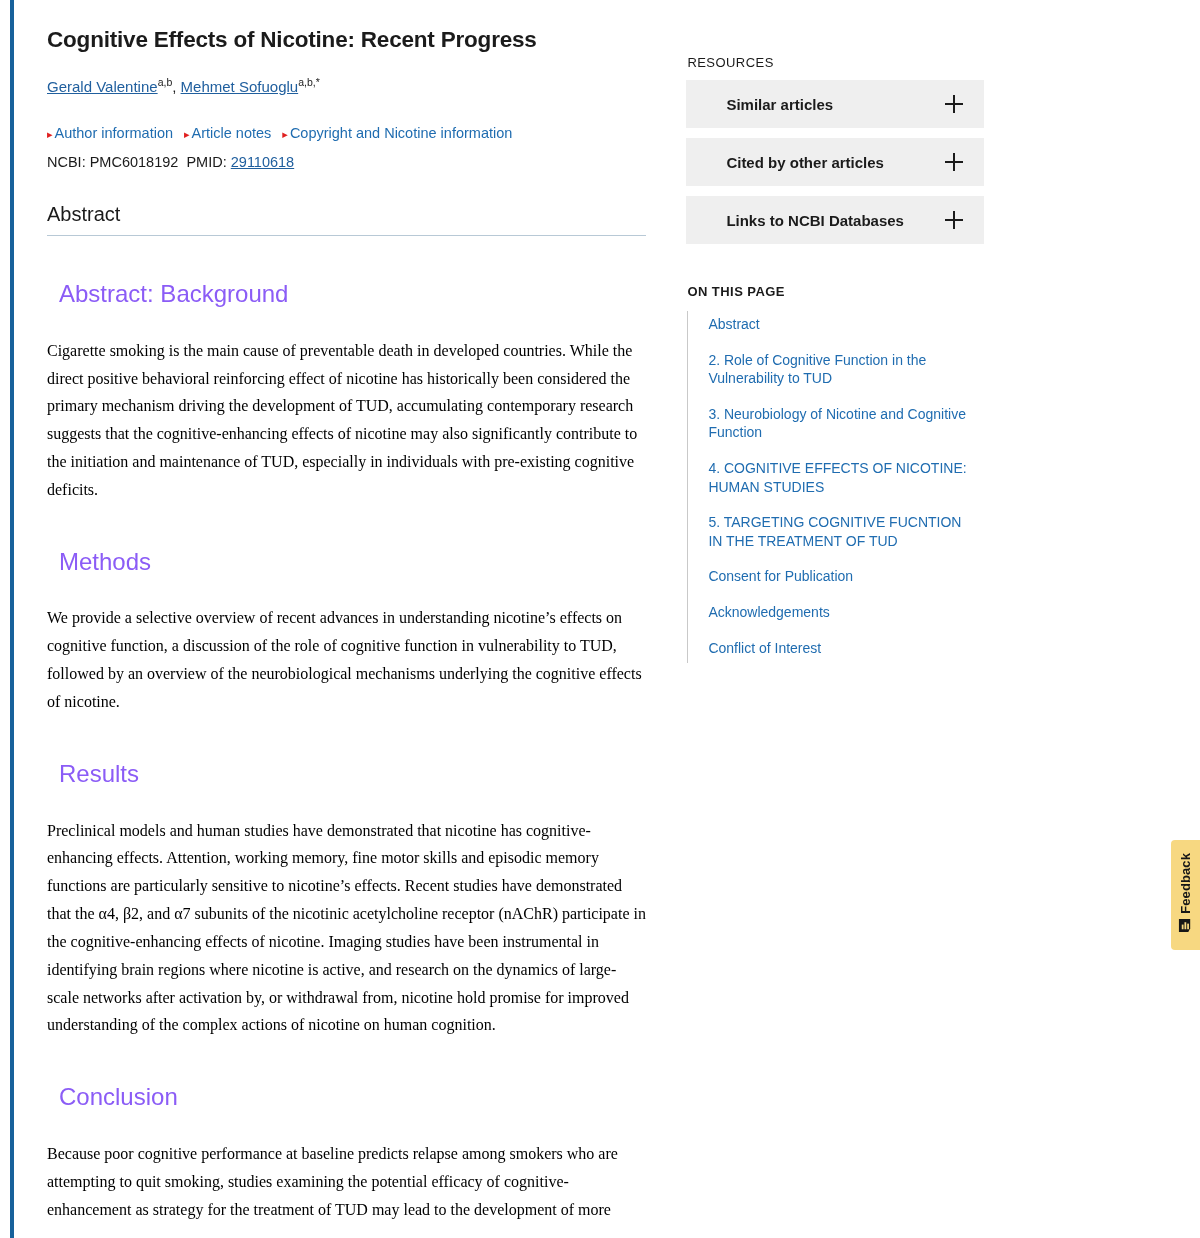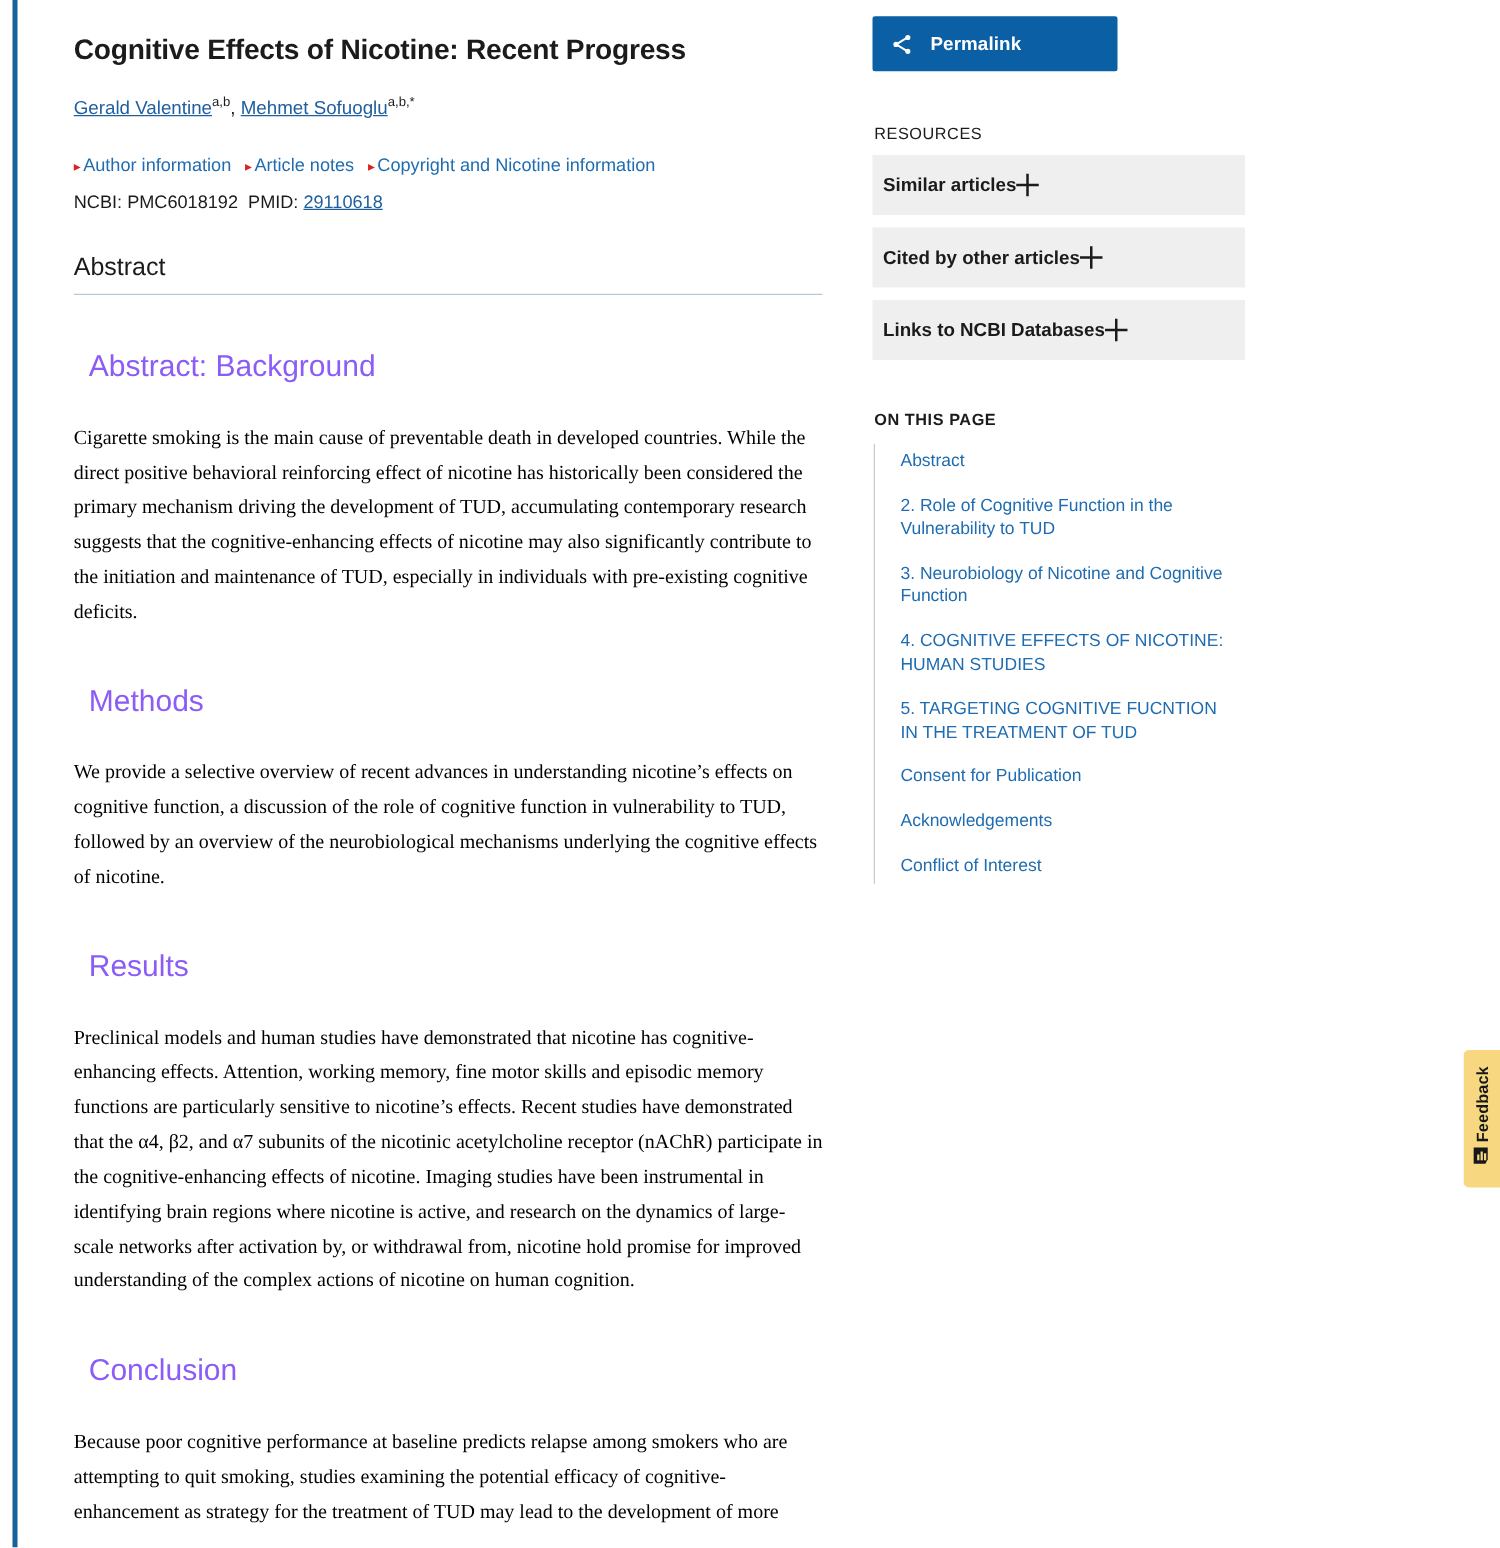--- a/index.html
+++ b/index.html
@@ -22,21 +22,21 @@
     position: absolute;
     left: 10px;
     top: 0;
     width: 4px;
     height: 1238px;
     background: #17619b;
   }
 
   .page {
     position: absolute;
-    left: 12px; top: 0;
+    left: 0; top: 0;
     width: 1012px;
     height: 1238px;
     display: flex;
   }
 
   
   .article-col {
     width: 812px;
     padding: 26px 40px 0 47px;
   }
@@ -157,22 +157,22 @@
     letter-spacing: 0.45px;
     color: #1b1b1b;
     margin: 42px 0 10px 1px;
   }
 
   .acc-row {
     background: #efefef;
     height: 48px;
     display: flex;
     align-items: center;
-    justify-content: flex-start;
-    padding: 0 21px 0 8px;
+    justify-content: space-between;
+    padding: 0 21px 0 40px;
     margin-bottom: 10px;
     cursor: pointer;
   }
   .acc-label {
     font-size: 15px;
     font-weight: bold;
     color: #1b1b1b;
   }
   .acc-plus {
     position: relative;
@@ -267,32 +267,20 @@
     <h3 class="sub">Results</h3>
     <p class="body">Preclinical models and human studies have demonstrated that nicotine has cognitive-enhancing effects. Attention, working memory, fine motor skills and episodic memory functions are particularly sensitive to nicotine’s effects. Recent studies have demonstrated that the α4, β2, and α7 subunits of the nicotinic acetylcholine receptor (nAChR) participate in the cognitive-enhancing effects of nicotine. Imaging studies have been instrumental in identifying brain regions where nicotine is active, and research on the dynamics of large-scale networks after activation by, or withdrawal from, nicotine hold promise for improved understanding of the complex actions of nicotine on human cognition.</p>
 
     <h3 class="sub">Conclusion</h3>
     <p class="body">Because poor cognitive performance at baseline predicts relapse among smokers who are attempting to quit smoking, studies examining the potential efficacy of cognitive-enhancement as strategy for the treatment of TUD may lead to the development of more</p>
 
   </div>
 
   <div class="side-col">
 
-    <button class="permalink-btn">
-      <span class="share-ico">
-        <svg width="19" height="19" viewBox="0 0 24 24" fill="none" stroke="#ffffff" stroke-width="2" stroke-linecap="round" stroke-linejoin="round">
-          <circle cx="18" cy="5" r="2.6" fill="#ffffff" stroke="none"></circle>
-          <circle cx="6" cy="12" r="2.6" fill="#ffffff" stroke="none"></circle>
-          <circle cx="18" cy="19" r="2.6" fill="#ffffff" stroke="none"></circle>
-          <line x1="8.3" y1="10.8" x2="15.7" y2="6.2"></line>
-          <line x1="8.3" y1="13.2" x2="15.7" y2="17.8"></line>
-        </svg>
-      </span>
-      <span class="plabel">Permalink</span>
-    </button>
 
     <div class="side-head">RESOURCES</div>
 
     <div class="acc-row">
       <span class="acc-label">Similar articles</span>
       <span class="acc-plus"></span>
     </div>
     <div class="acc-row">
       <span class="acc-label">Cited by other articles</span>
       <span class="acc-plus"></span>

